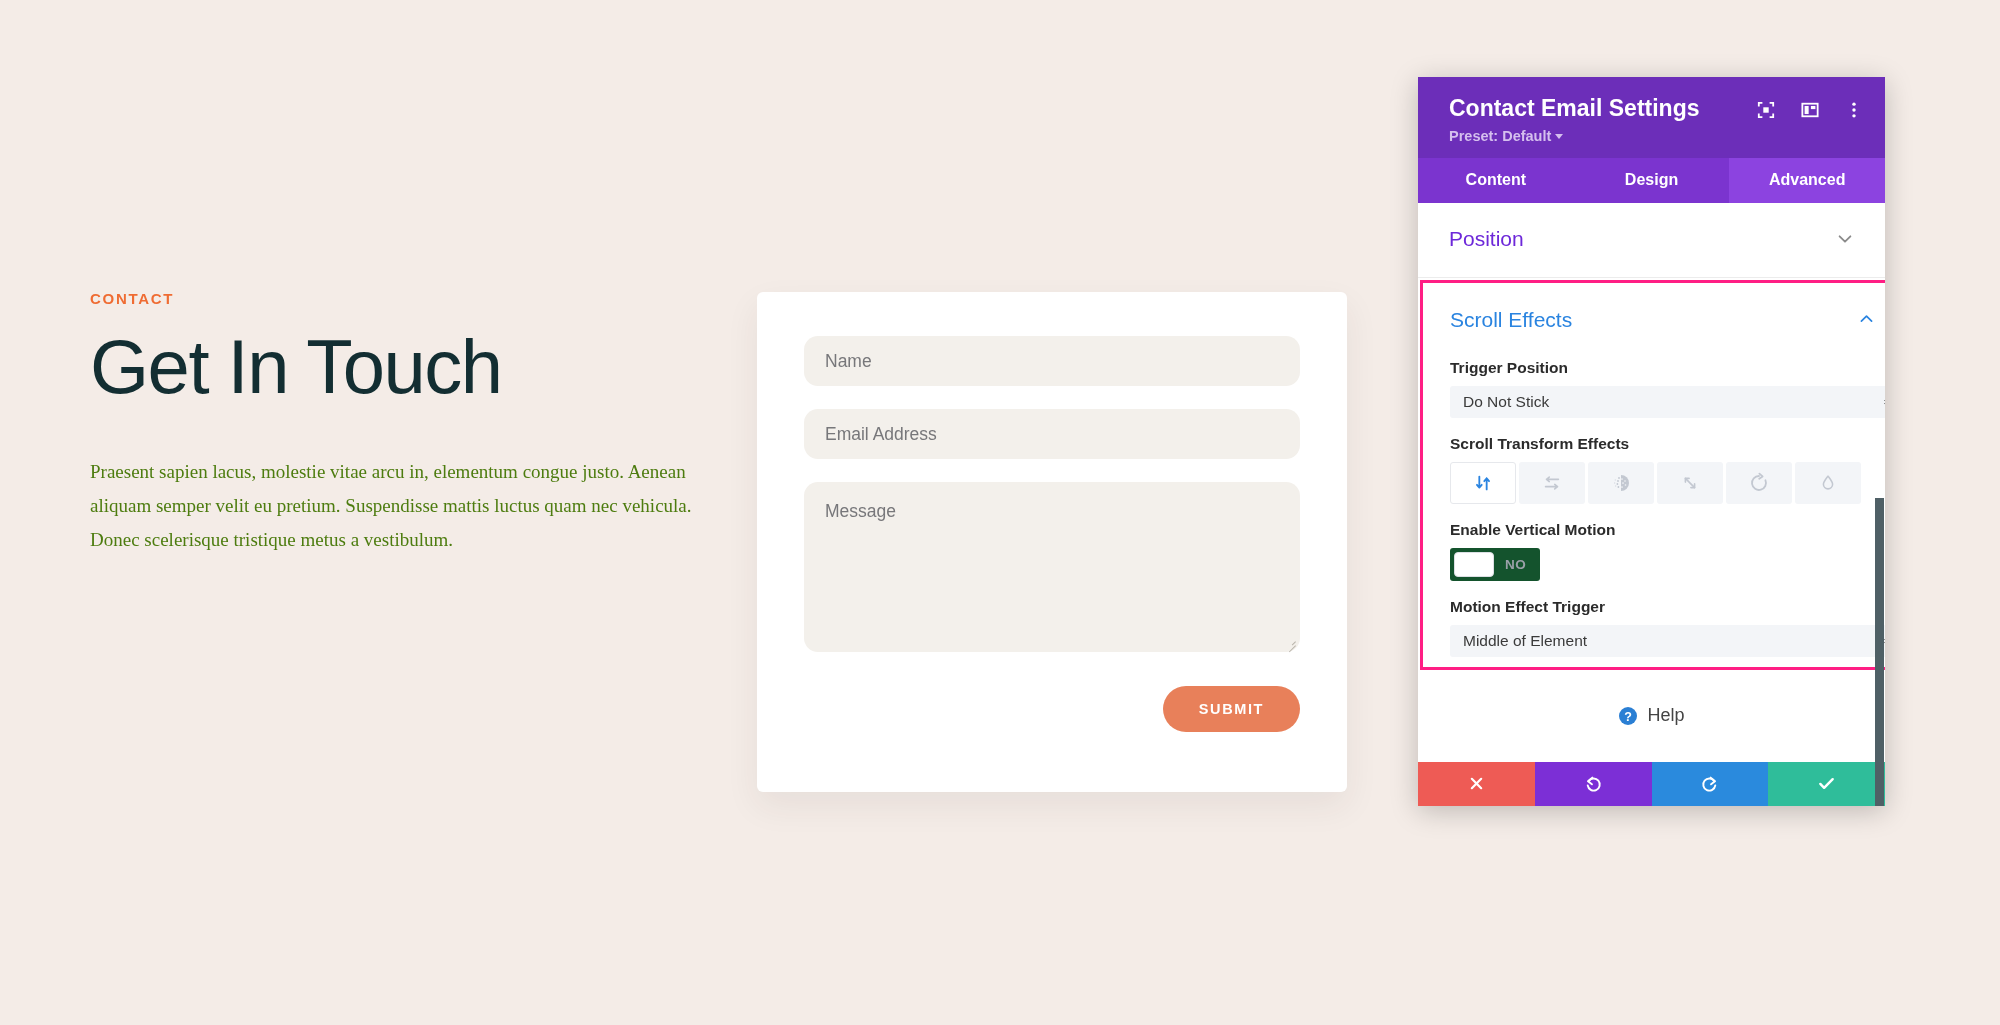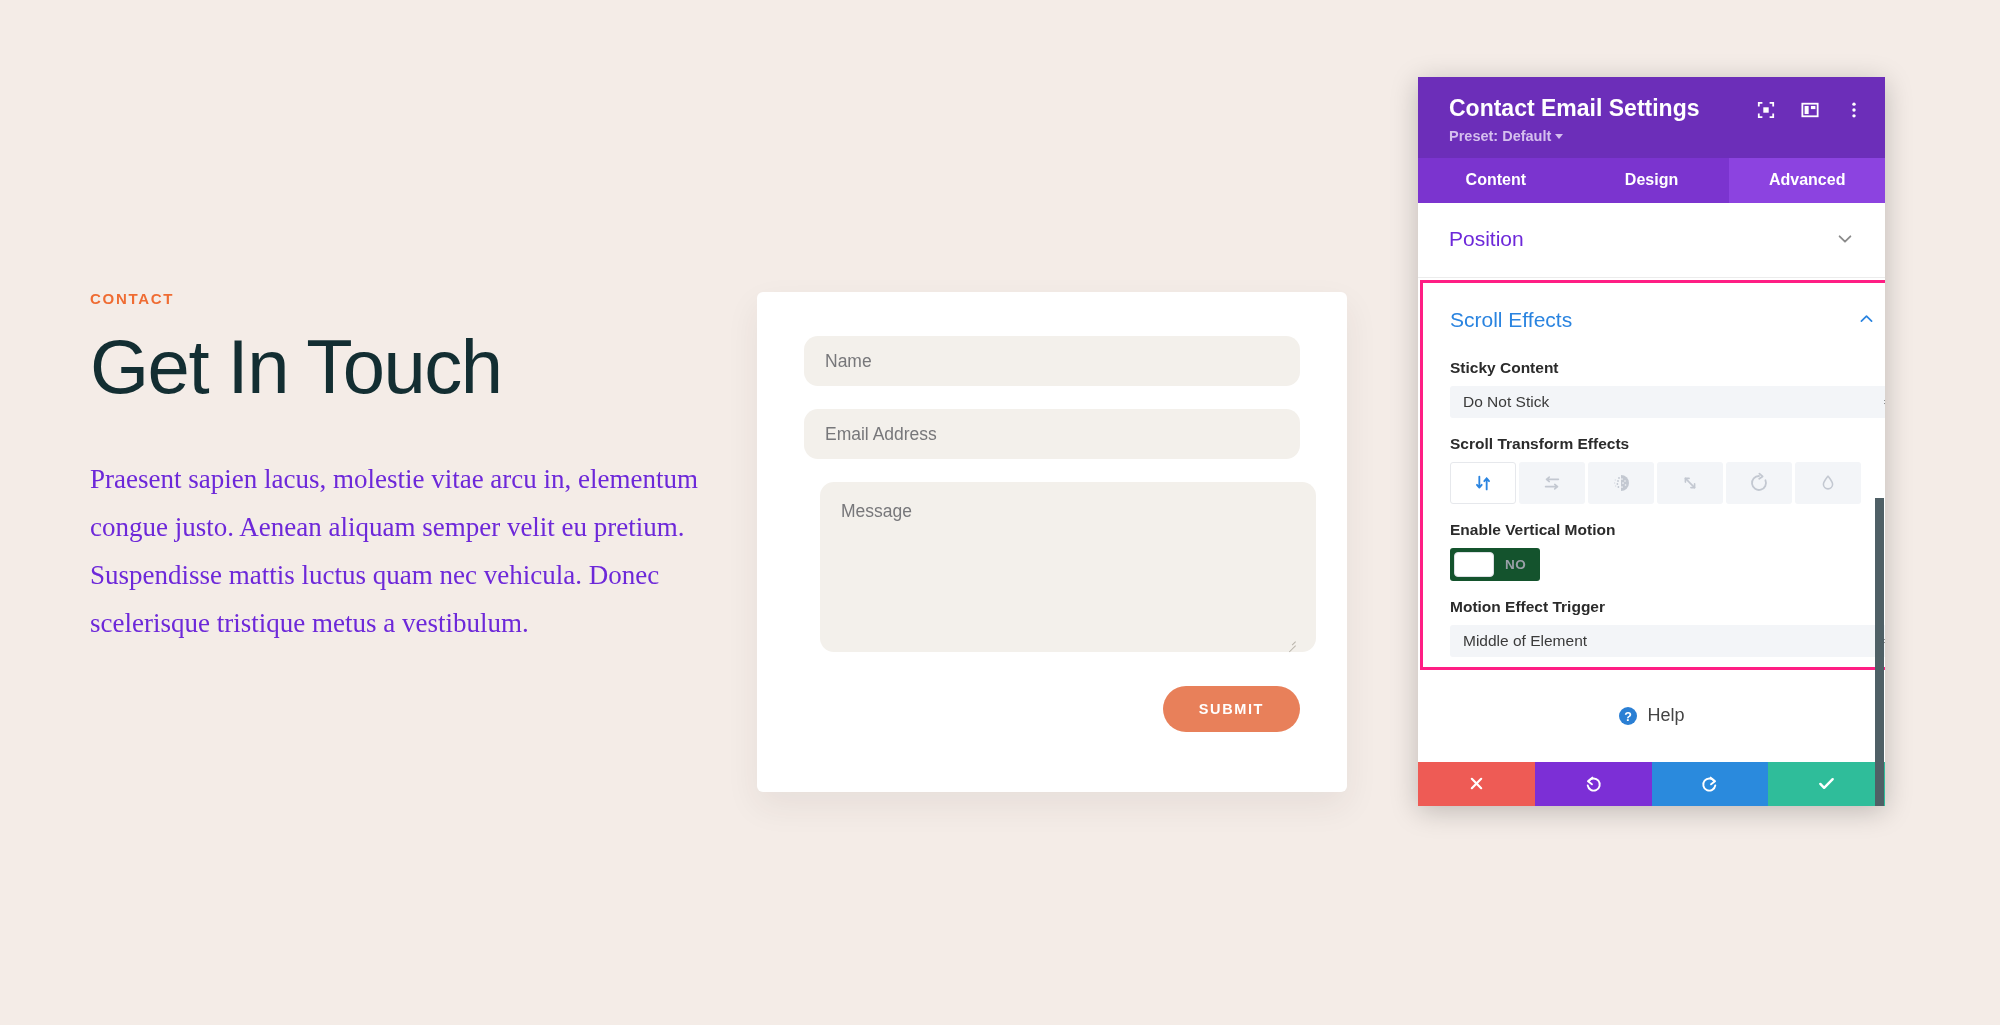--- a/index.html
+++ b/index.html
@@ -36,23 +36,23 @@
     font-size: 76px;
     font-weight: 400;
     line-height: 1.0;
     letter-spacing: -1.5px;
     color: #132e32;
     margin-bottom: 50px;
   }
 
   .body-copy {
     font-family: "Liberation Serif", serif;
-    font-size: 27px;
+    font-size: 19px;
     line-height: 1.78;
-    color: #6d28d9;
+    color: #4d7c0f;
   }
 
   
   .form-card {
     position: absolute;
     left: 757px;
     top: 292px;
     width: 590px;
     height: 500px;
     background: #ffffff;
@@ -77,21 +77,20 @@
 
   .field-text { height: 50px; line-height: 50px; margin-bottom: 23px; }
 
   .field-area {
     height: 170px;
     padding-top: 16px;
     line-height: 1.5;
     resize: none;
     margin-bottom: 0;
     position: relative;
-    margin-left: 16px;
   }
 
   .textarea-wrap { position: relative; }
   .resize-grip {
     position: absolute;
     right: 4px;
     bottom: 4px;
     width: 11px;
     height: 11px;
     pointer-events: none;
@@ -398,21 +397,21 @@
             <circle cx="7" cy="4" r="1.6" fill="#2a84e0"></circle>
             <circle cx="7" cy="10" r="1.6" fill="#2a84e0"></circle>
             <circle cx="7" cy="16" r="1.6" fill="#2a84e0"></circle>
           </svg>
         </span>
       </div>
 
       <div class="opt-group">
 
         
-        <div class="opt-label">Sticky Content</div>
+        <div class="opt-label">Trigger Position</div>
         <div class="select-box">
           <span>Do Not Stick</span>
           <span class="stepper">
               <i class="up"></i>
               <i class="dn"></i>
             </span>
         </div>
 
         
         <div class="opt-label">Scroll Transform Effects</div>

